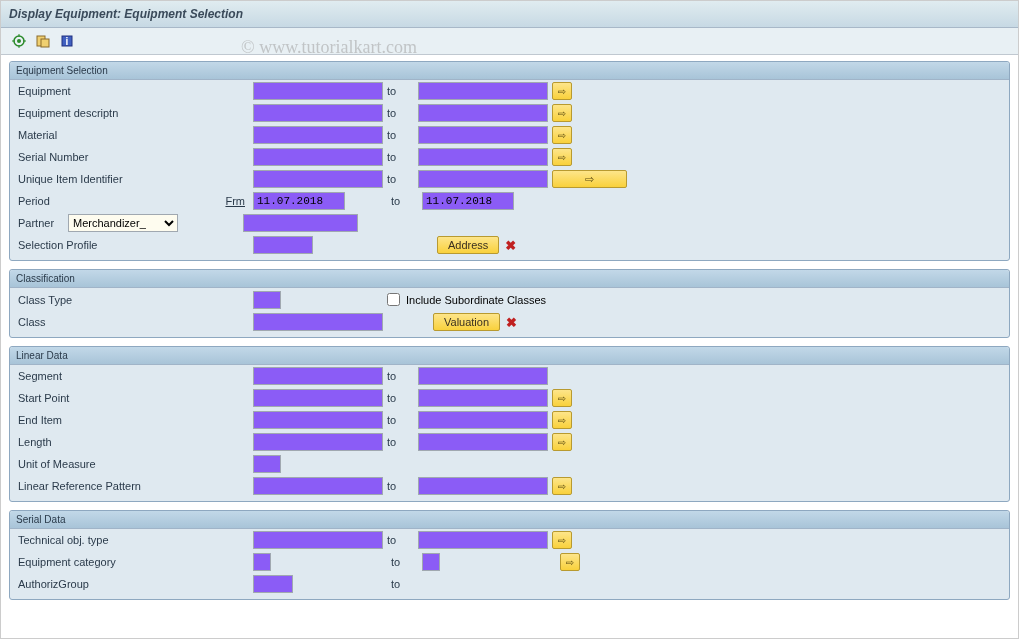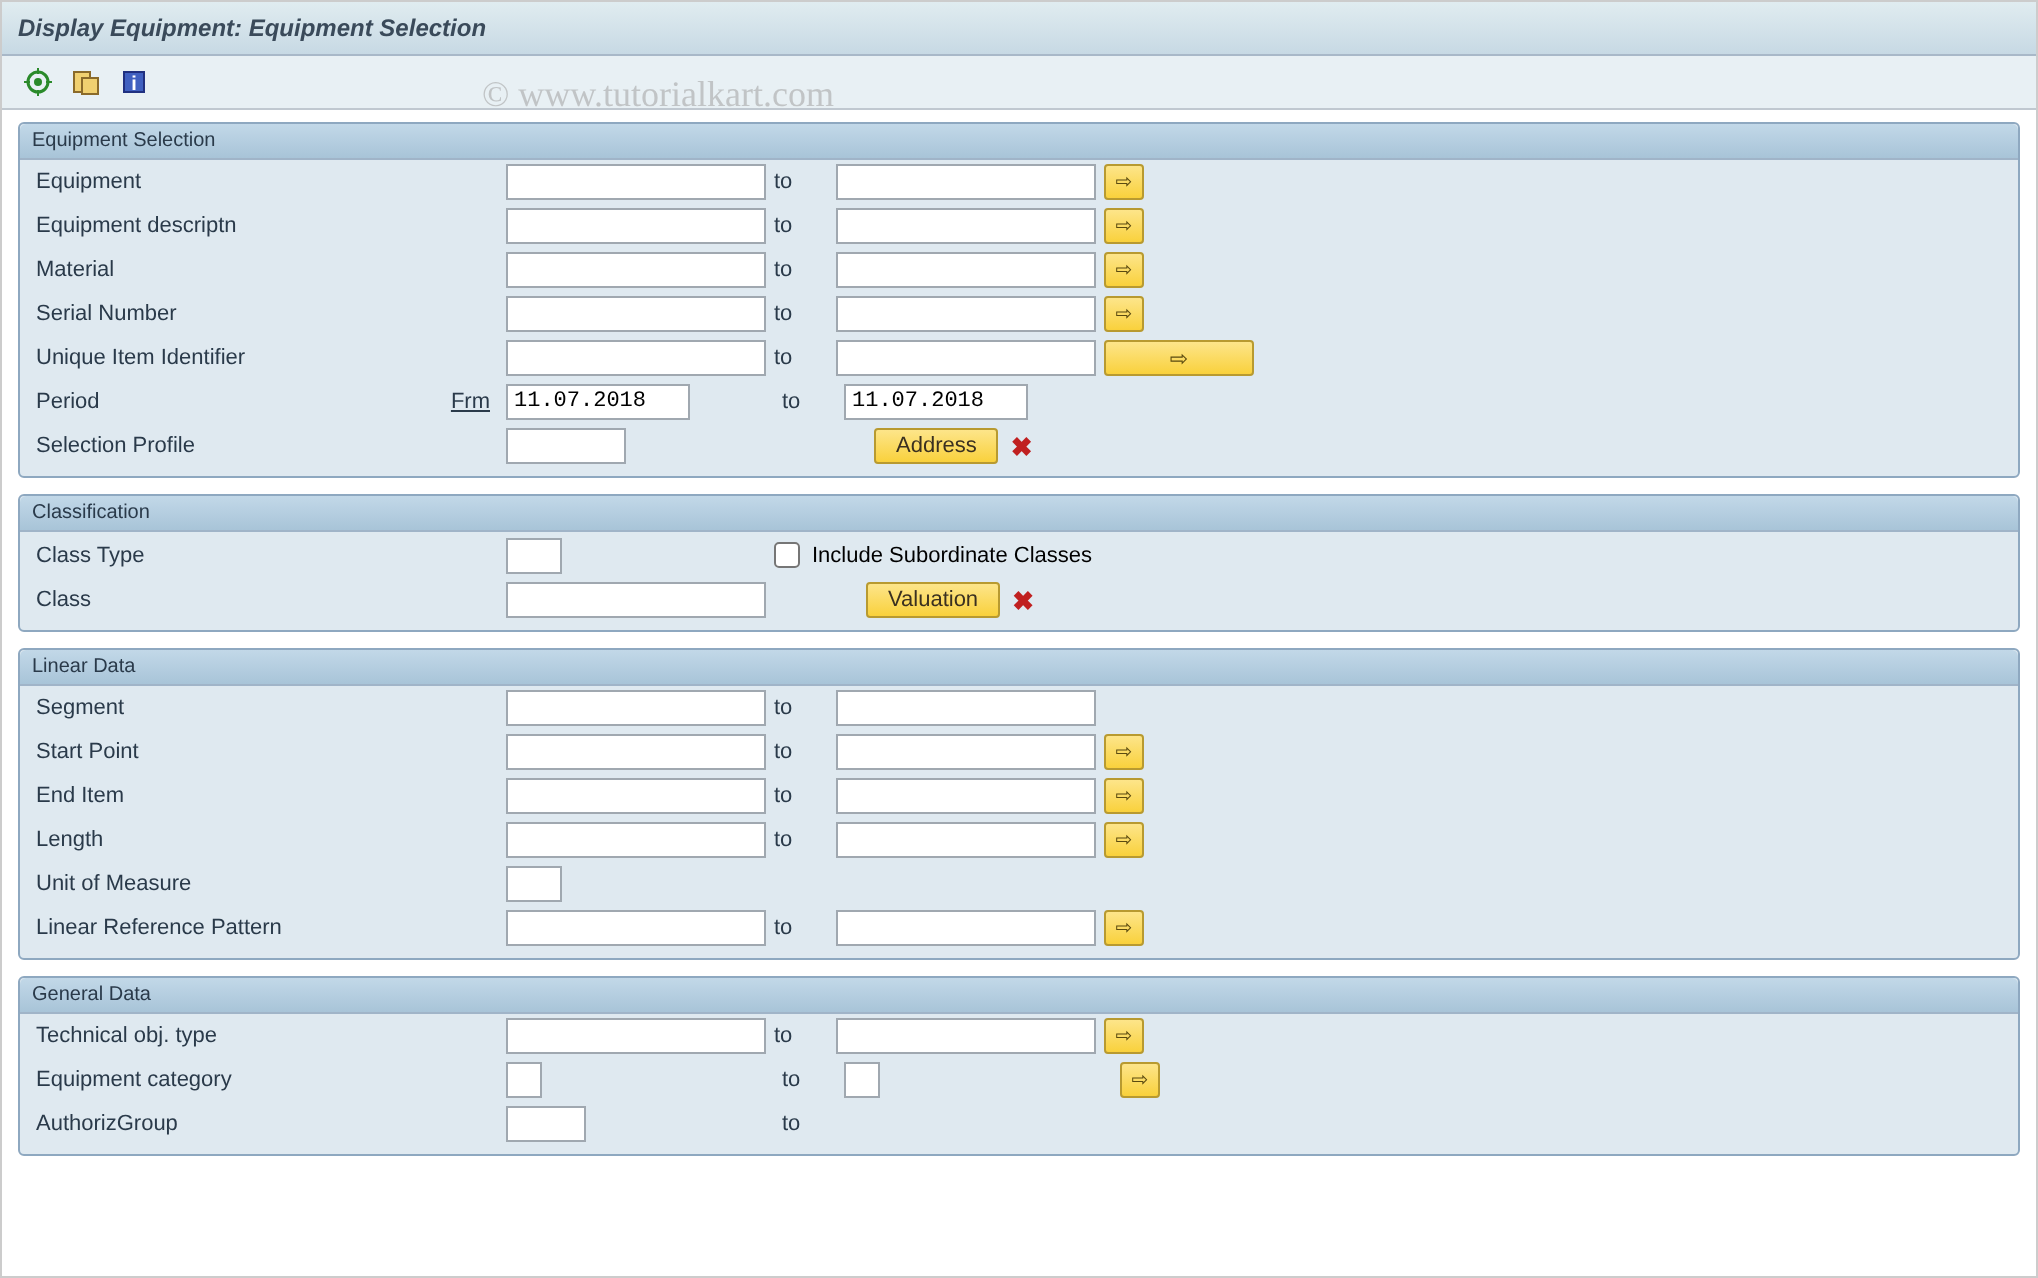--- a/index.html
+++ b/index.html
@@ -90,21 +90,21 @@
       text-decoration: underline;
     }
     .to-label {
       width: 35px;
       font-size: 11px;
       color: #2a3a4a;
       padding: 0 4px;
       flex-shrink: 0;
     }
     input[type="text"] {
-      background: #ffffff;
+      background: #8b5cf6;
       border: 1px solid #a0a8b0;
       height: 18px;
       font-size: 11px;
       padding: 1px 3px;
       font-family: 'Courier New', monospace;
     }
     .input-md { width: 130px; }
     .input-sm { width: 80px; }
     .input-xs { width: 35px; }
     .input-date { width: 92px; }
@@ -260,20 +260,28 @@
       </div>
       <div class="form-row">
         <span class="field-label">Period</span>
         <span class="sub-label">Frm</span>
         <input type="text" class="input-date" value="11.07.2018" style="">
         <span style="width:42px"></span>
         <span class="to-label">to</span>
         <input type="text" class="input-date" value="11.07.2018" style="">
       </div>
       <div class="form-row">
+        <span class="field-label" style="width:50px">Partner</span>
+        <select>
+          <option>Merchandizer_</option>
+        </select>
+        <span style="width:65px"></span>
+        <input type="text" class="input-md" style="width: 115px;">
+      </div>
+      <div class="form-row">
         <span class="field-label">Selection Profile</span>
         <span class="sub-label"></span>
         <input type="text" class="input-sm" style="width: 60px;">
         <span style="width:124px"></span>
         <span class="action-btn">Address</span>
         <span class="cancel-x">✖</span>
       </div>
     </div>
 
     <div class="group-box">
@@ -340,21 +348,21 @@
         <span class="field-label">Linear Reference Pattern</span>
         <span class="sub-label"></span>
         <input type="text" class="input-md" style="">
         <span class="to-label">to</span>
         <input type="text" class="input-md" style="">
         <span class="select-btn">⇨</span>
       </div>
     </div>
 
     <div class="group-box">
-      <div class="group-title">General Data</div>
+      <div class="group-title">Serial Data</div>
       <div class="form-row">
         <span class="field-label">Technical obj. type</span>
         <span class="sub-label"></span>
         <input type="text" class="input-md" style="">
         <span class="to-label">to</span>
         <input type="text" class="input-md" style="">
         <span class="select-btn">⇨</span>
       </div>
       <div class="form-row">
         <span class="field-label">Equipment category</span>

